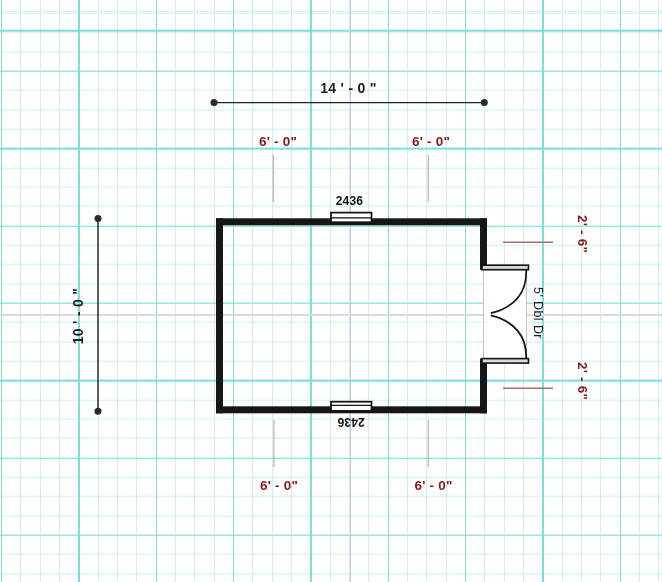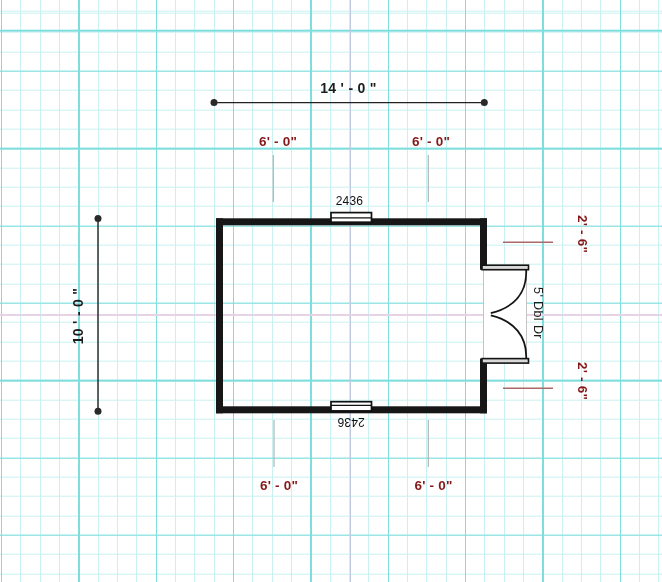--- a/index.html
+++ b/index.html
@@ -20,21 +20,21 @@
   .axis-h{position:absolute;left:0;right:0;top:314.3px;height:1.4px;background:#e6d4e4;}
   #plan-svg{position:absolute;left:0;top:0;}
   .lbl{
     position:absolute;
     transform:translate(-50%,-50%);
     white-space:nowrap;
     line-height:1;
   }
   .dim{font-size:14px;font-weight:bold;color:#1c1c1c;letter-spacing:.3px;}
   .off{font-size:13.5px;font-weight:bold;color:#851818;letter-spacing:.2px;}
-  .objlbl{font-size:12px;font-weight:normal;color:#111111;letter-spacing:.2px;}
+  .objlbl{font-size:12px;font-weight:bold;color:#111111;letter-spacing:.2px;}
   .doorlbl{font-size:12.5px;font-weight:normal;color:#1c1c1c;letter-spacing:.4px;}
   .r90{transform:translate(-50%,-50%) rotate(90deg);}
   .r-90{transform:translate(-50%,-50%) rotate(-90deg);}
   .r180{transform:translate(-50%,-50%) rotate(180deg);}
 </style>
 </head>
 <body>
 
 <div id="canvas">
 

